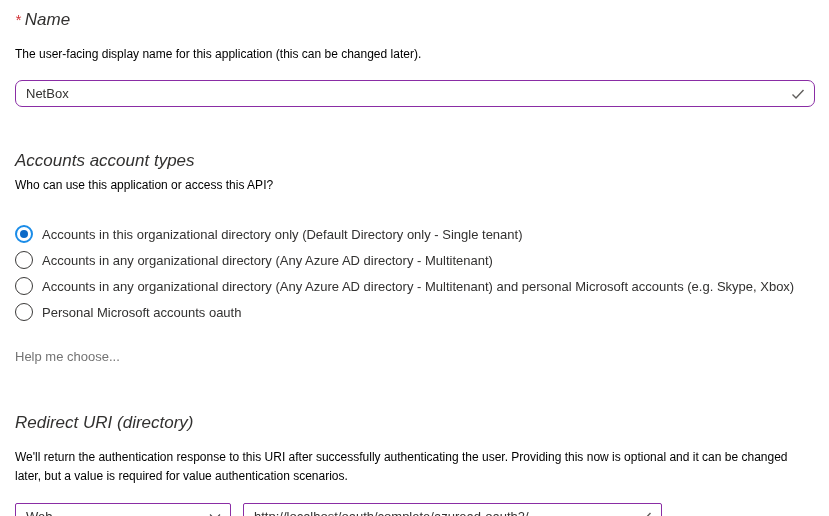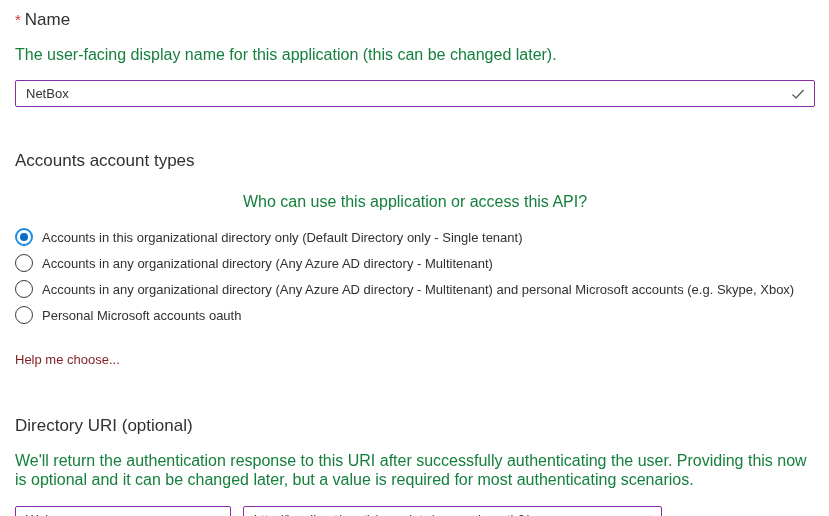--- a/index.html
+++ b/index.html
@@ -10,63 +10,64 @@
     -webkit-font-smoothing:antialiased;
   }
   .page{padding:10px 14px 0 15px;}
 
   .section-title{
     font-size:17px;
     font-weight:400;
     color:#323130;
     margin:0;
     line-height:20px;
+    font-style:italic;
   }
   .required-marker{color:#d13438;margin-right:4px;font-size:15px;}
 
   .desc{
-    font-size:16px;
+    font-size:12px;
     line-height:19px;
     margin:15px 0 0 0;
-    color:#15803d;
+    color:#000000;
     max-width:805px;
   }
 
   .text-input-wrap{
     position:relative;
     margin-top:16px;
     height:25px;
     border:1px solid #8a2da5;
     border-radius:2px;
     background:#fff;
     display:flex;
     align-items:center;
     box-sizing:content-box;
   }
-  .text-input-wrap.full{width:798px;}
+  .text-input-wrap.full{width:798px;border-radius:7px;}
   .text-input-wrap input{
     border:none;outline:none;background:transparent;
     font-family:inherit;font-size:13px;color:#323130;
     padding:0 26px 0 10px;
     width:100%;height:100%;
     box-sizing:border-box;
   }
   .check-icon{
     position:absolute;right:8px;top:50%;
     transform:translateY(-50%);
     width:16px;height:16px;
     pointer-events:none;
   }
 
   .section-account{margin-top:44px;}
   .section-redirect{margin-top:48px;}
 
-  .question{margin-top:21px;text-align:center;}
-
-  .radio-group{margin-top:13px;}
+  .question{margin-top:5px;}
+
+  .radio-group{margin-top:26px;}
   .radio-row{
     display:flex;align-items:center;
     height:26px;
     cursor:pointer;
   }
   .radio{
     width:18px;height:18px;border-radius:50%;
     border:1.5px solid #3b3a39;
     box-sizing:border-box;
     display:flex;align-items:center;justify-content:center;
@@ -79,21 +80,21 @@
   .radio-label{
     margin-left:9px;
     font-size:13px;
     color:#323130;
   }
 
   .help-link{
     display:inline-block;
     margin-top:24px;
     font-size:13px;
-    color:#7f1d1d;
+    color:#737373;
     text-decoration:none;
     cursor:pointer;
   }
 
   .redirect-row{
     display:flex;
     margin-top:17px;
     gap:12px;
   }
   .select-box{
@@ -169,22 +170,22 @@
             <span class="radio-dot"></span>
           </span>
         <span class="radio-label">Personal Microsoft accounts oauth</span>
       </div>
     </div>
 
     <a class="help-link">Help me choose...</a>
   </div>
 
   <div class="section section-redirect">
-    <h2 class="section-title">Directory URI (optional)</h2>
-    <p class="desc">We'll return the authentication response to this URI after successfully authenticating the user. Providing this now is optional and it can be changed later, but a value is required for most authenticating scenarios.</p>
+    <h2 class="section-title">Redirect URI (directory)</h2>
+    <p class="desc">We'll return the authentication response to this URI after successfully authenticating the user. Providing this now is optional and it can be changed later, but a value is required for value authentication scenarios.</p>
 
     <div class="redirect-row">
       <div class="select-box">
         <span>Web</span>
         <svg class="chevron-icon" viewBox="0 0 14 14" fill="none">
           <path d="M2 4.5 L7 9.5 L12 4.5" stroke="#47464a" stroke-width="1.2" fill="none"></path>
         </svg>
       </div>
       <div class="uri-wrap">
         <input type="text" value="http://localhost/oauth/complete/azuread-oauth2/" style="">

